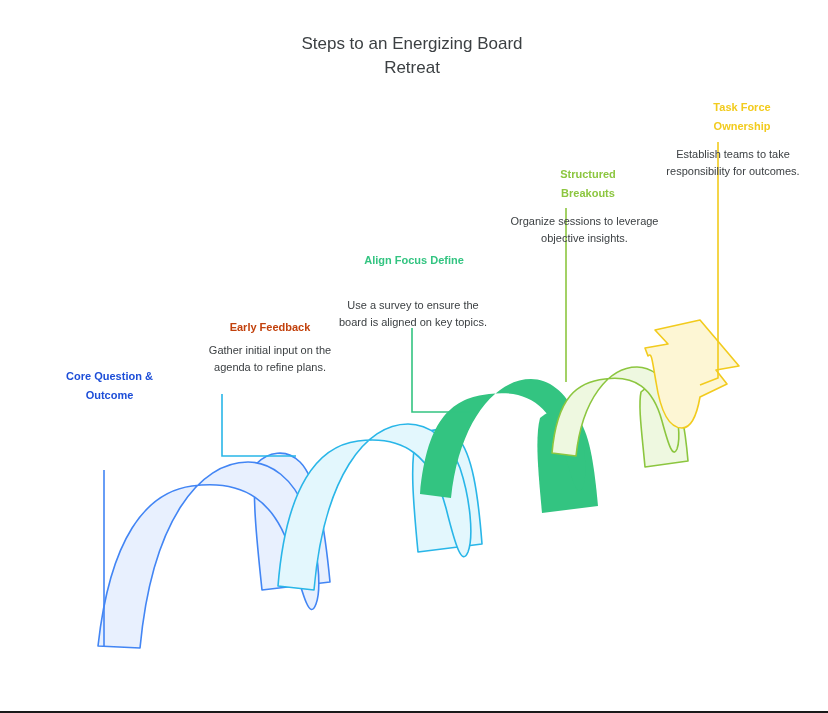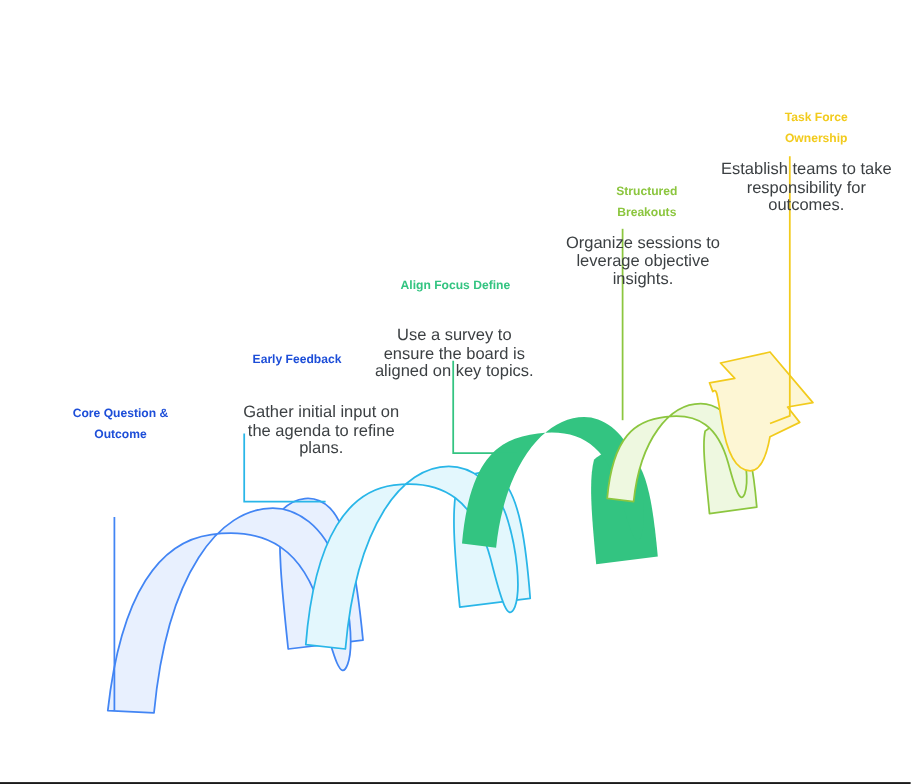--- a/index.html
+++ b/index.html
@@ -43,31 +43,33 @@
     position: absolute;
     text-align: center;
     font-weight: bold;
     font-size: 11px;
     line-height: 19px;
     font-family: "Liberation Sans", sans-serif;
   }
   .step-desc {
     position: absolute;
     text-align: center;
-    font-size: 15px;
+    font-size: 11px;
     line-height: 16.5px;
     color: #3c4043;
     font-family: "Liberation Sans", sans-serif;
   }
 </style>
 </head>
 <body>
 
 <div id="canvas">
 
+  <div id="chart-title">Steps to an Energizing Board
+Retreat</div>
 
   <svg id="ribbon" viewBox="0 0 828 713">
 
     <g>
 
       <path d="M 256 464 C 268 452 286 448 300 462 C 316 478 324 520 330 582 L 262 590 C 256 534 252 492 256 464 Z" fill="#e8f0fe" stroke="#4285f4" stroke-width="1.6" stroke-linejoin="round"></path>
 
       <path d="M 98 646 C 110 538 146 492 192 486 C 243 479 276 500 292 556 C 304 600 310 620 316 604
                C 322 588 318 546 306 512 C 294 478 270 462 248 462
                C 200 462 152 520 140 648 Z" fill="#e8f0fe" stroke="#4285f4" stroke-width="1.6" stroke-linejoin="round"></path>
@@ -106,22 +108,22 @@
                C 697 414 692 428 682 428 C 668 428 660 408 656 382
                C 652 360 652 352 648 356 L 645 348 L 668 344 L 655 330 Z" fill="#fdf6d4" stroke="#f2cb1d" stroke-width="1.6" stroke-linejoin="round"></path>
     </g>
     <path d="M 718 142 L 718 378 L 700 385" fill="none" stroke="#f2cb1d" stroke-width="1.6"></path>
 
   </svg>
 
   <div class="step-label" style="left:33px; top:367px; width:153px; color:#1d4ed8; white-space:pre-line;">Core Question &amp;
 Outcome</div>
 
-  <div class="step-label" style="left:192px; top:318px; width:156px; color:#1d4ed8; white-space:pre-line;">Early Feedback</div>
-  <div class="step-desc" style="left:195px; top:367px; width:150px;margin-left:22px;">Gather initial input on the agenda to refine plans.</div>
+  <div class="step-label" style="left:192px; top:318px; width:156px; color:#c2410c; white-space:pre-line;">Early Feedback</div>
+  <div class="step-desc" style="left:195px; top:342px; width:150px;">Gather initial input on the agenda to refine plans.</div>
 
   <div class="step-label" style="left:334px; top:251px; width:160px; color:#33c481; white-space:pre-line;">Align Focus Define</div>
   <div class="step-desc" style="left:337px; top:297px; width:152px;">Use a survey to ensure the board is aligned on key topics.</div>
 
   <div class="step-label" style="left:508px; top:165px; width:160px; color:#8cc63f; white-space:pre-line;">Structured
 Breakouts</div>
   <div class="step-desc" style="left:507px; top:213px; width:155px;">Organize sessions to leverage objective insights.</div>
 
   <div class="step-label" style="left:662px; top:98px; width:160px; color:#f2cb1d; white-space:pre-line;">Task Force
 Ownership</div>

